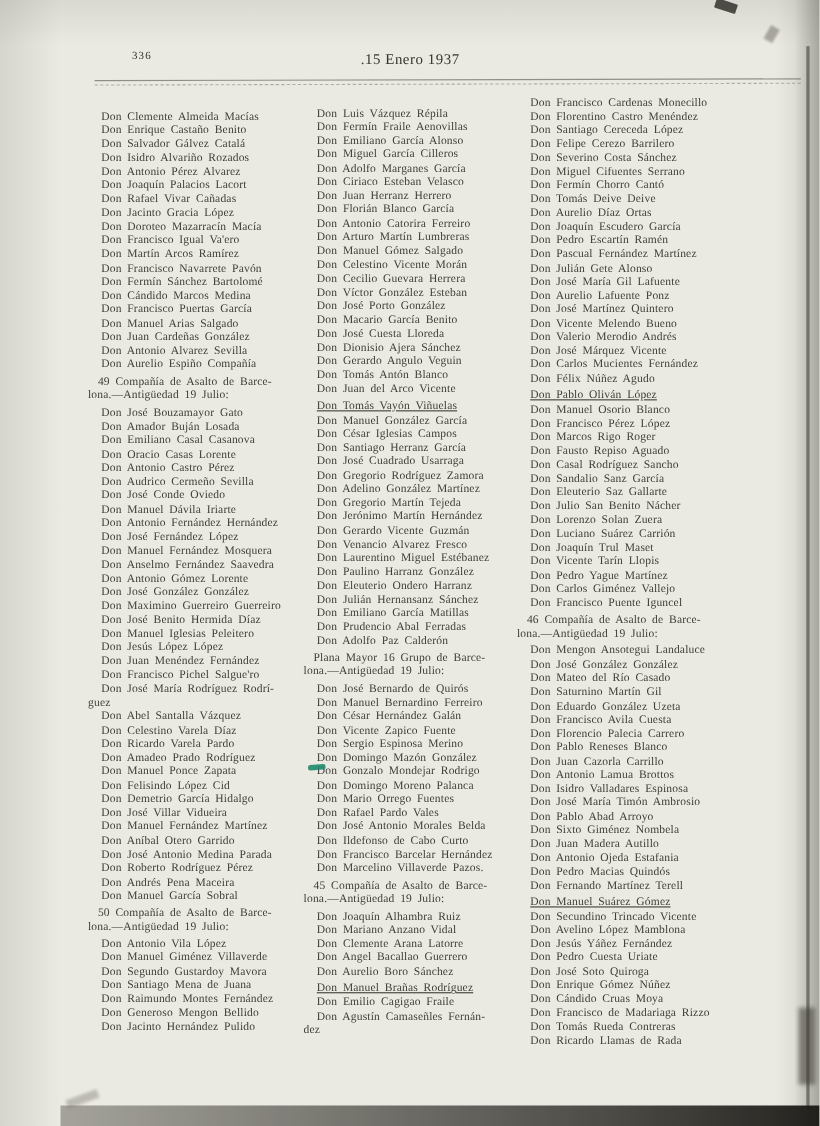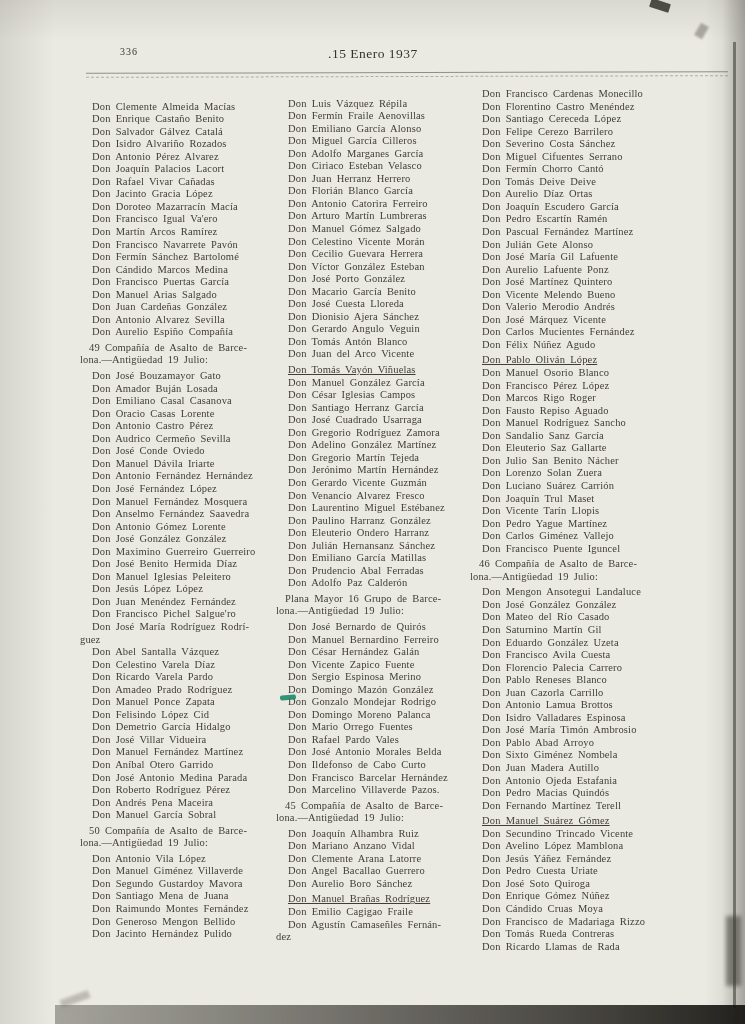--- a/index.html
+++ b/index.html
@@ -225,21 +225,21 @@
         <div class="entry name">Don Vicente Melendo Bueno</div>
         <div class="entry name">Don Valerio Merodio Andrés</div>
         <div class="entry name">Don José Márquez Vicente</div>
         <div class="entry name">Don Carlos Mucientes Fernández</div>
         <div class="entry name">Don Félix Núñez Agudo</div>
         <div class="entry name gap">Don Pablo Oliván López</div>
         <div class="entry name">Don Manuel Osorio Blanco</div>
         <div class="entry name">Don Francisco Pérez López</div>
         <div class="entry name">Don Marcos Rigo Roger</div>
         <div class="entry name">Don Fausto Repiso Aguado</div>
-        <div class="entry name">Don Manuel Rodríguez Sancho</div>
+        <div class="entry name">Don Casal Rodríguez Sancho</div>
         <div class="entry name">Don Sandalio Sanz García</div>
         <div class="entry name">Don Eleuterio Saz Gallarte</div>
         <div class="entry name">Don Julio San Benito Nácher</div>
         <div class="entry name">Don Lorenzo Solan Zuera</div>
         <div class="entry name">Don Luciano Suárez Carrión</div>
         <div class="entry name">Don Joaquín Trul Maset</div>
         <div class="entry name">Don Vicente Tarín Llopis</div>
         <div class="entry name">Don Pedro Yague Martínez</div>
         <div class="entry name">Don Carlos Giménez Vallejo</div>
         <div class="entry name">Don Francisco Puente Iguncel</div>

